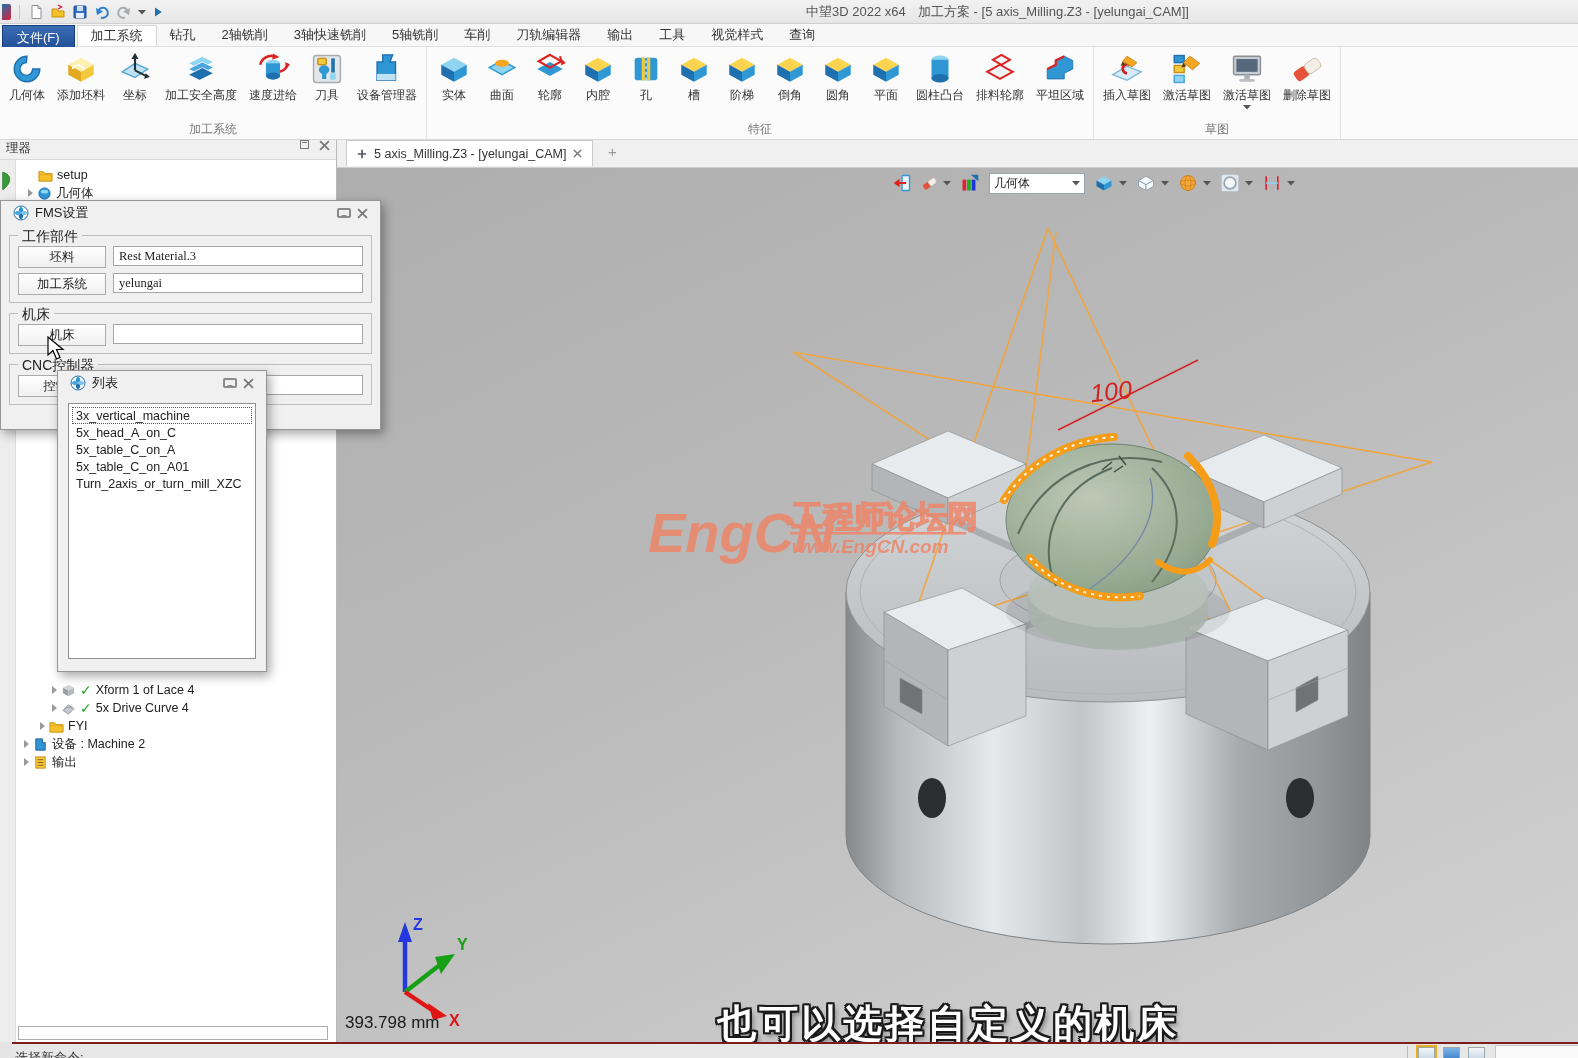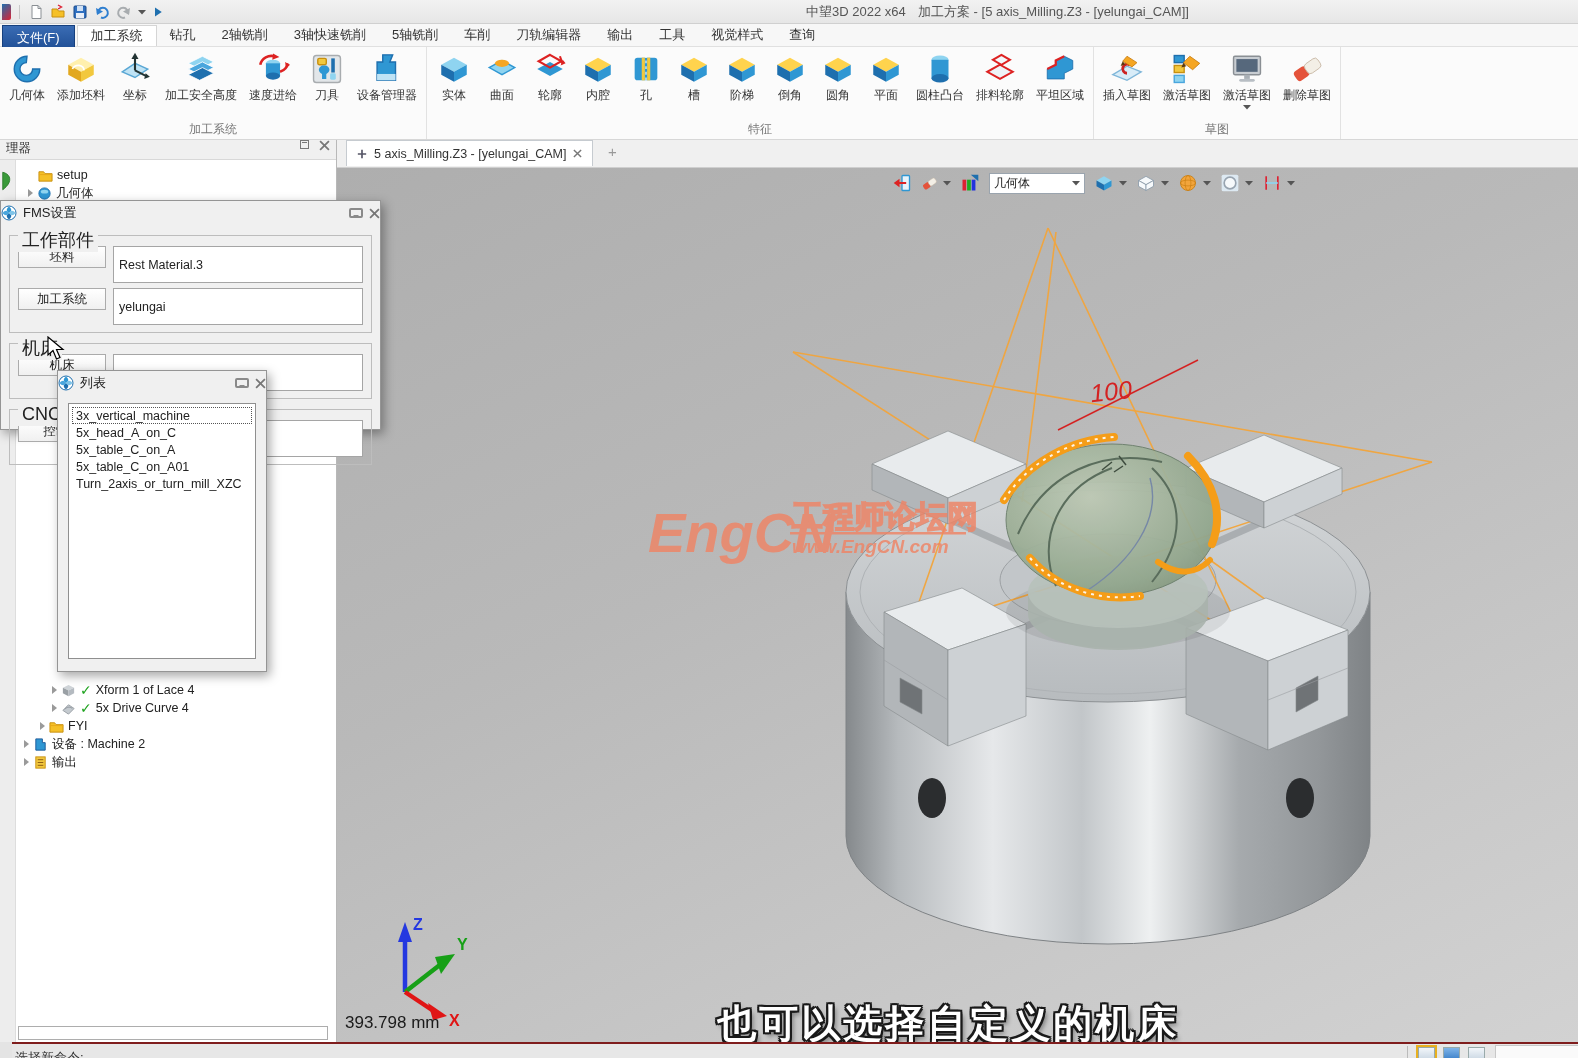--- a/index.html
+++ b/index.html
@@ -59,30 +59,30 @@
 #statusbar{position:absolute;left:12px;top:1042px;width:1578px;height:16px;background:#e7e7e7;border-top:2px solid #7f1d1d;overflow:hidden}
 #statusbar .prompt{display:inline-block;margin-left:3px;transform:translateY(5px);font-size:13px;color:#333}
 .sb-sep{position:absolute;left:1395px;top:2px;width:1px;height:14px;background:#bbb}
 .sb-icons{position:absolute;left:1406px;top:3px;display:flex;gap:8px}
 .sbi{width:17px;height:14px;border:1px solid #9aa;background:linear-gradient(#f2f6fa,#c9d6e2);position:relative}
 .sbi.active{box-shadow:0 0 0 2px #e8b020}
 .sbi.blue{background:linear-gradient(#7fb4e8,#3a7fc8)}
 .sb-white{position:absolute;left:1483px;top:1px;width:95px;height:15px;background:#fafafa;border:1px solid #c8c8c8;border-bottom:none}
 
 .dlg{position:absolute;background:#f0f0f0;border:1px solid #959595;box-shadow:3px 4px 10px rgba(0,0,0,.35)}
-.dlg-title{height:24px;display:flex;align-items:center;gap:6px;padding:0 0;font-size:13px;color:#222}
+.dlg-title{height:24px;display:flex;align-items:center;gap:6px;padding:0 12px;font-size:13px;color:#222}
 .dlg-title .sp{flex:1}
 .bub{width:14px;height:10px;border:2px solid #8a8a8a;border-radius:2px;position:relative;display:inline-block}
 .bub:after{content:"";position:absolute;left:2px;bottom:-5px;border:3px solid transparent;border-top-color:#8a8a8a}
 .dx{width:11px;height:11px}
 .grp{position:relative;border:1px solid #bdbdbd;margin:10px 8px 0 8px;padding:10px 8px 6px 8px}
-.gcap{position:absolute;top:-8px;left:8px;background:#f0f0f0;padding:0 4px;font-size:18px;color:#222}
+.gcap{position:absolute;top:-8px;left:8px;background:#f0f0f0;padding:0 4px;font-size:14px;color:#222}
 .frow{display:flex;gap:7px;margin-bottom:5px}
 .fbtn{width:88px;height:22px;background:linear-gradient(#ffffff,#f0f0f0);border:1px solid #ababab;font-size:12.5px;font-family:inherit;color:#222}
-.finput{flex:1;height:37px;border:1px solid #a5a5a5;background:#fff;font-size:12.5px;font-family:Liberation Sans, sans-serif;padding:0 5px;color:#222}
+.finput{flex:1;height:20px;border:1px solid #a5a5a5;background:#fff;font-size:12.5px;font-family:Liberation Serif, serif;padding:0 5px;color:#222}
 #fmsdlg{left:0;top:200px;width:381px;height:230px;z-index:50}
 #listdlg{left:57px;top:370px;width:210px;height:302px;z-index:60}
 .lbox{margin:8px 10px;background:#fff;border:1px solid #8f8f8f;height:256px;padding:3px;font-size:12.5px;overflow:hidden}
 .litem{height:17px;line-height:17px;padding:0 3px;border:1px solid transparent;white-space:nowrap}
 .litem.sel{border:1px dotted #555}
 #cursor{position:absolute;left:46px;top:336px;width:20px;height:26px;z-index:100}
 </style>
 </head>
 <body>
 

